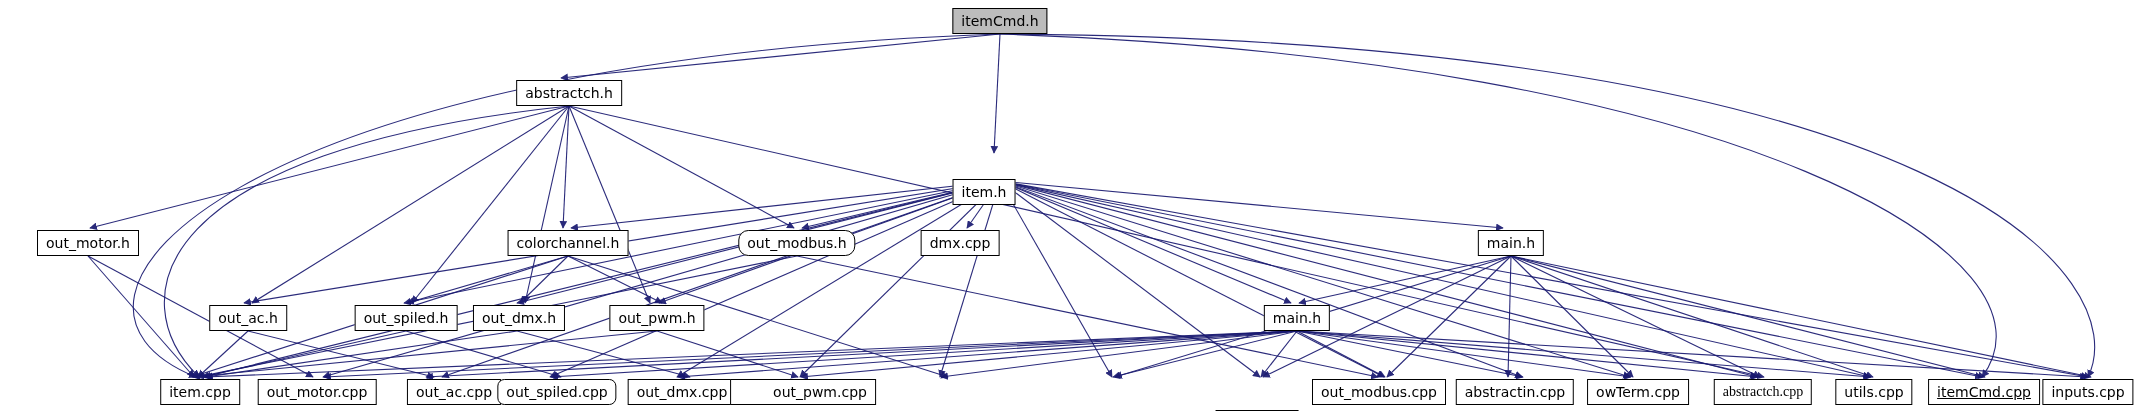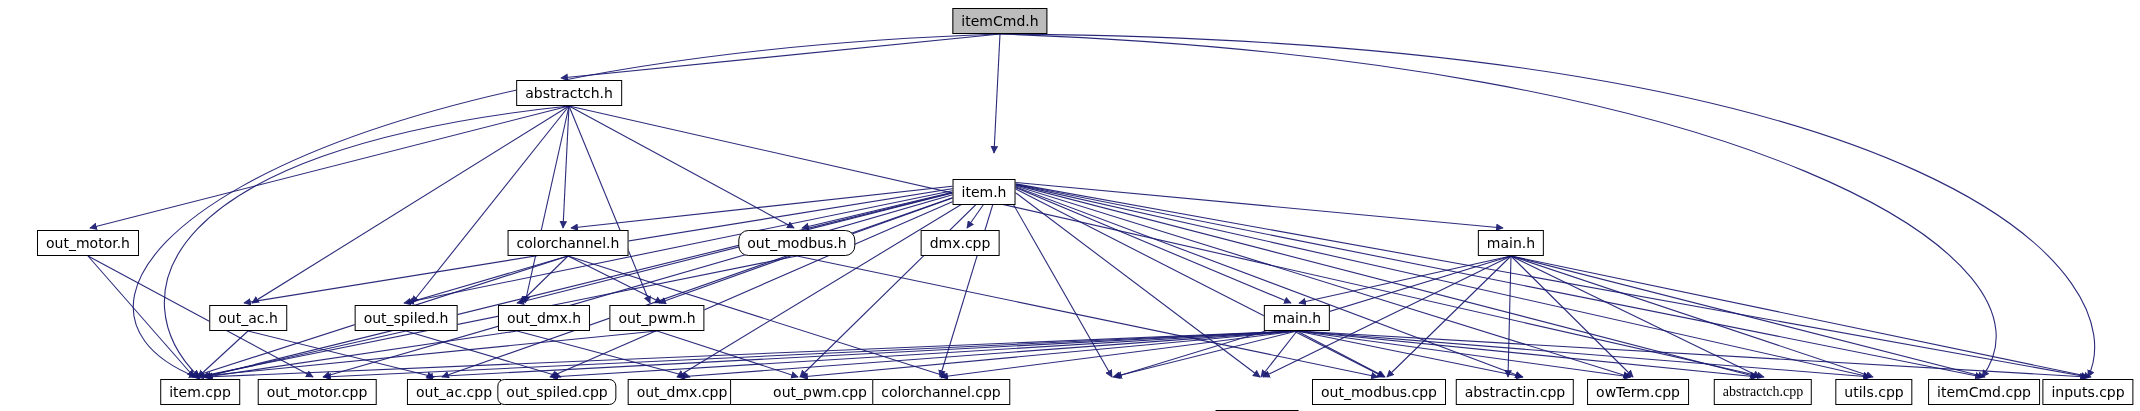--- a/index.html
+++ b/index.html
@@ -139,31 +139,30 @@
 <div class="node root" style="left: 1000px; top: 8px;">itemCmd.h</div>
     <div class="node" style="left: 569px; top: 80px;">abstractch.h</div>
     <div class="node" style="left: 984px; top: 155px; margin-top: 24px;">item.h</div>
     <div class="node" style="left: 88px; top: 230px;">out_motor.h</div>
     <div class="node" style="left: 568px; top: 230px;">colorchannel.h</div>
     <div class="node" style="left: 797px; top: 230px; border-radius: 10px;">out_modbus.h</div>
     <div class="node" style="left: 960px; top: 230px;">dmx.cpp</div>
     <div class="node" style="left: 1511px; top: 230px;">main.h</div>
     <div class="node" style="left: 248px; top: 305px;">out_ac.h</div>
     <div class="node" style="left: 406px; top: 305px;">out_spiled.h</div>
-    <div class="node" style="left: 544px; top: 305px;">out_dmx.h</div>
+    <div class="node" style="left: 519px; top: 305px;">out_dmx.h</div>
     <div class="node" style="left: 657px; top: 305px;">out_pwm.h</div>
     <div class="node" style="left: 1297px; top: 305px;">main.h</div>
     <div class="node" style="left: 200px; top: 379px;">item.cpp</div>
     <div class="node" style="left: 317px; top: 379px;">out_motor.cpp</div>
     <div class="node" style="left: 434px; top: 379px; margin-left: 20px;">out_ac.cpp</div>
     <div class="node" style="left: 557px; top: 379px; border-radius: 7px;">out_spiled.cpp</div>
     <div class="node" style="left: 682px; top: 379px;">out_dmx.cpp</div>
     <div class="node" style="left: 803px; top: 379px; padding-left: 42px;">out_pwm.cpp</div>
-    <div class="node" style="left: 941px; top: 379px;">colorchannel.cpp</div>
     <div class="node" style="left: 1257px; top: 379px; margin-top: 31px;">main.cpp</div>
     <div class="node" style="left: 1379px; top: 379px;">out_modbus.cpp</div>
     <div class="node" style="left: 1515px; top: 379px;">abstractin.cpp</div>
     <div class="node" style="left: 1638px; top: 379px;">owTerm.cpp</div>
     <div class="node" style="left: 1763px; top: 379px; font-family: Liberation Serif, serif;">abstractch.cpp</div>
     <div class="node" style="left: 1874px; top: 379px;">utils.cpp</div>
-    <div class="node" style="left: 1984px; top: 379px;">itemCmd.cpp</div>
+    <div class="node" style="left: 1984px; top: 379px; text-decoration: underline;">itemCmd.cpp</div>
     <div class="node" style="left: 2088px; top: 379px;">inputs.cpp</div>
   </div>
 
 </body></html>

